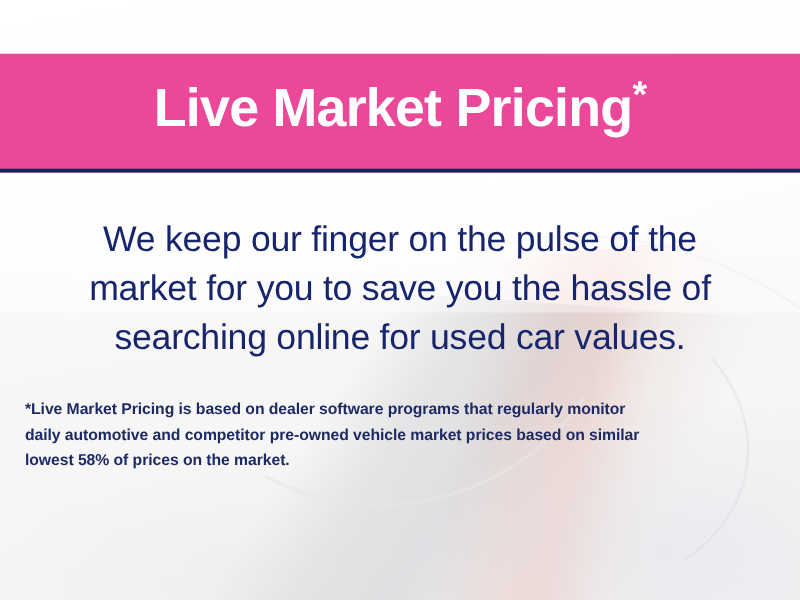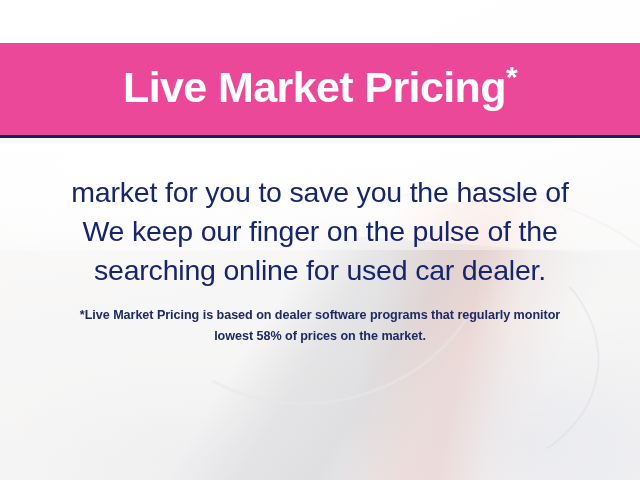--- a/index.html
+++ b/index.html
@@ -159,23 +159,22 @@
     font-size: 28.5px;
     font-weight: normal;
     line-height: 39px;
     letter-spacing: -0.2px;
     white-space: nowrap;
   }
 
   .disclaimer-block {
     position: absolute;
     left: 20px;
-    top: 210px;
+    top: 222px;
     width: 600px;
-    text-align: center;
   }
   .disclaimer-line {
     color: #1d2a63;
     font-size: 12.6px;
     font-weight: bold;
     line-height: 20.5px;
     letter-spacing: -0.05px;
     white-space: nowrap;
   }
 </style>
@@ -195,24 +194,25 @@
   <div class="bg-layer bg-veil"></div>
   <div class="bg-layer bg-veil-top"></div>
 
   <div class="header-bar">
     <div class="header-title"><span>Live Market Pricing</span><span class="star">*</span></div>
   </div>
 
   <div class="content">
 
     <div class="headline-block">
+      <div class="headline-line">We keep our finger on the pulse of the</div>
       <div class="headline-line">market for you to save you the hassle of</div>
-      <div class="headline-line">We keep our finger on the pulse of the</div>
-      <div class="headline-line">searching online for used car dealer.</div>
+      <div class="headline-line">searching online for used car values.</div>
     </div>
 
     <div class="disclaimer-block">
       <div class="disclaimer-line">*Live Market Pricing is based on dealer software programs that regularly monitor</div>
+      <div class="disclaimer-line">daily automotive and competitor pre-owned vehicle market prices based on similar</div>
       <div class="disclaimer-line">lowest 58% of prices on the market.</div>
     </div>
 
   </div>
 </div>
 
 </body></html>

